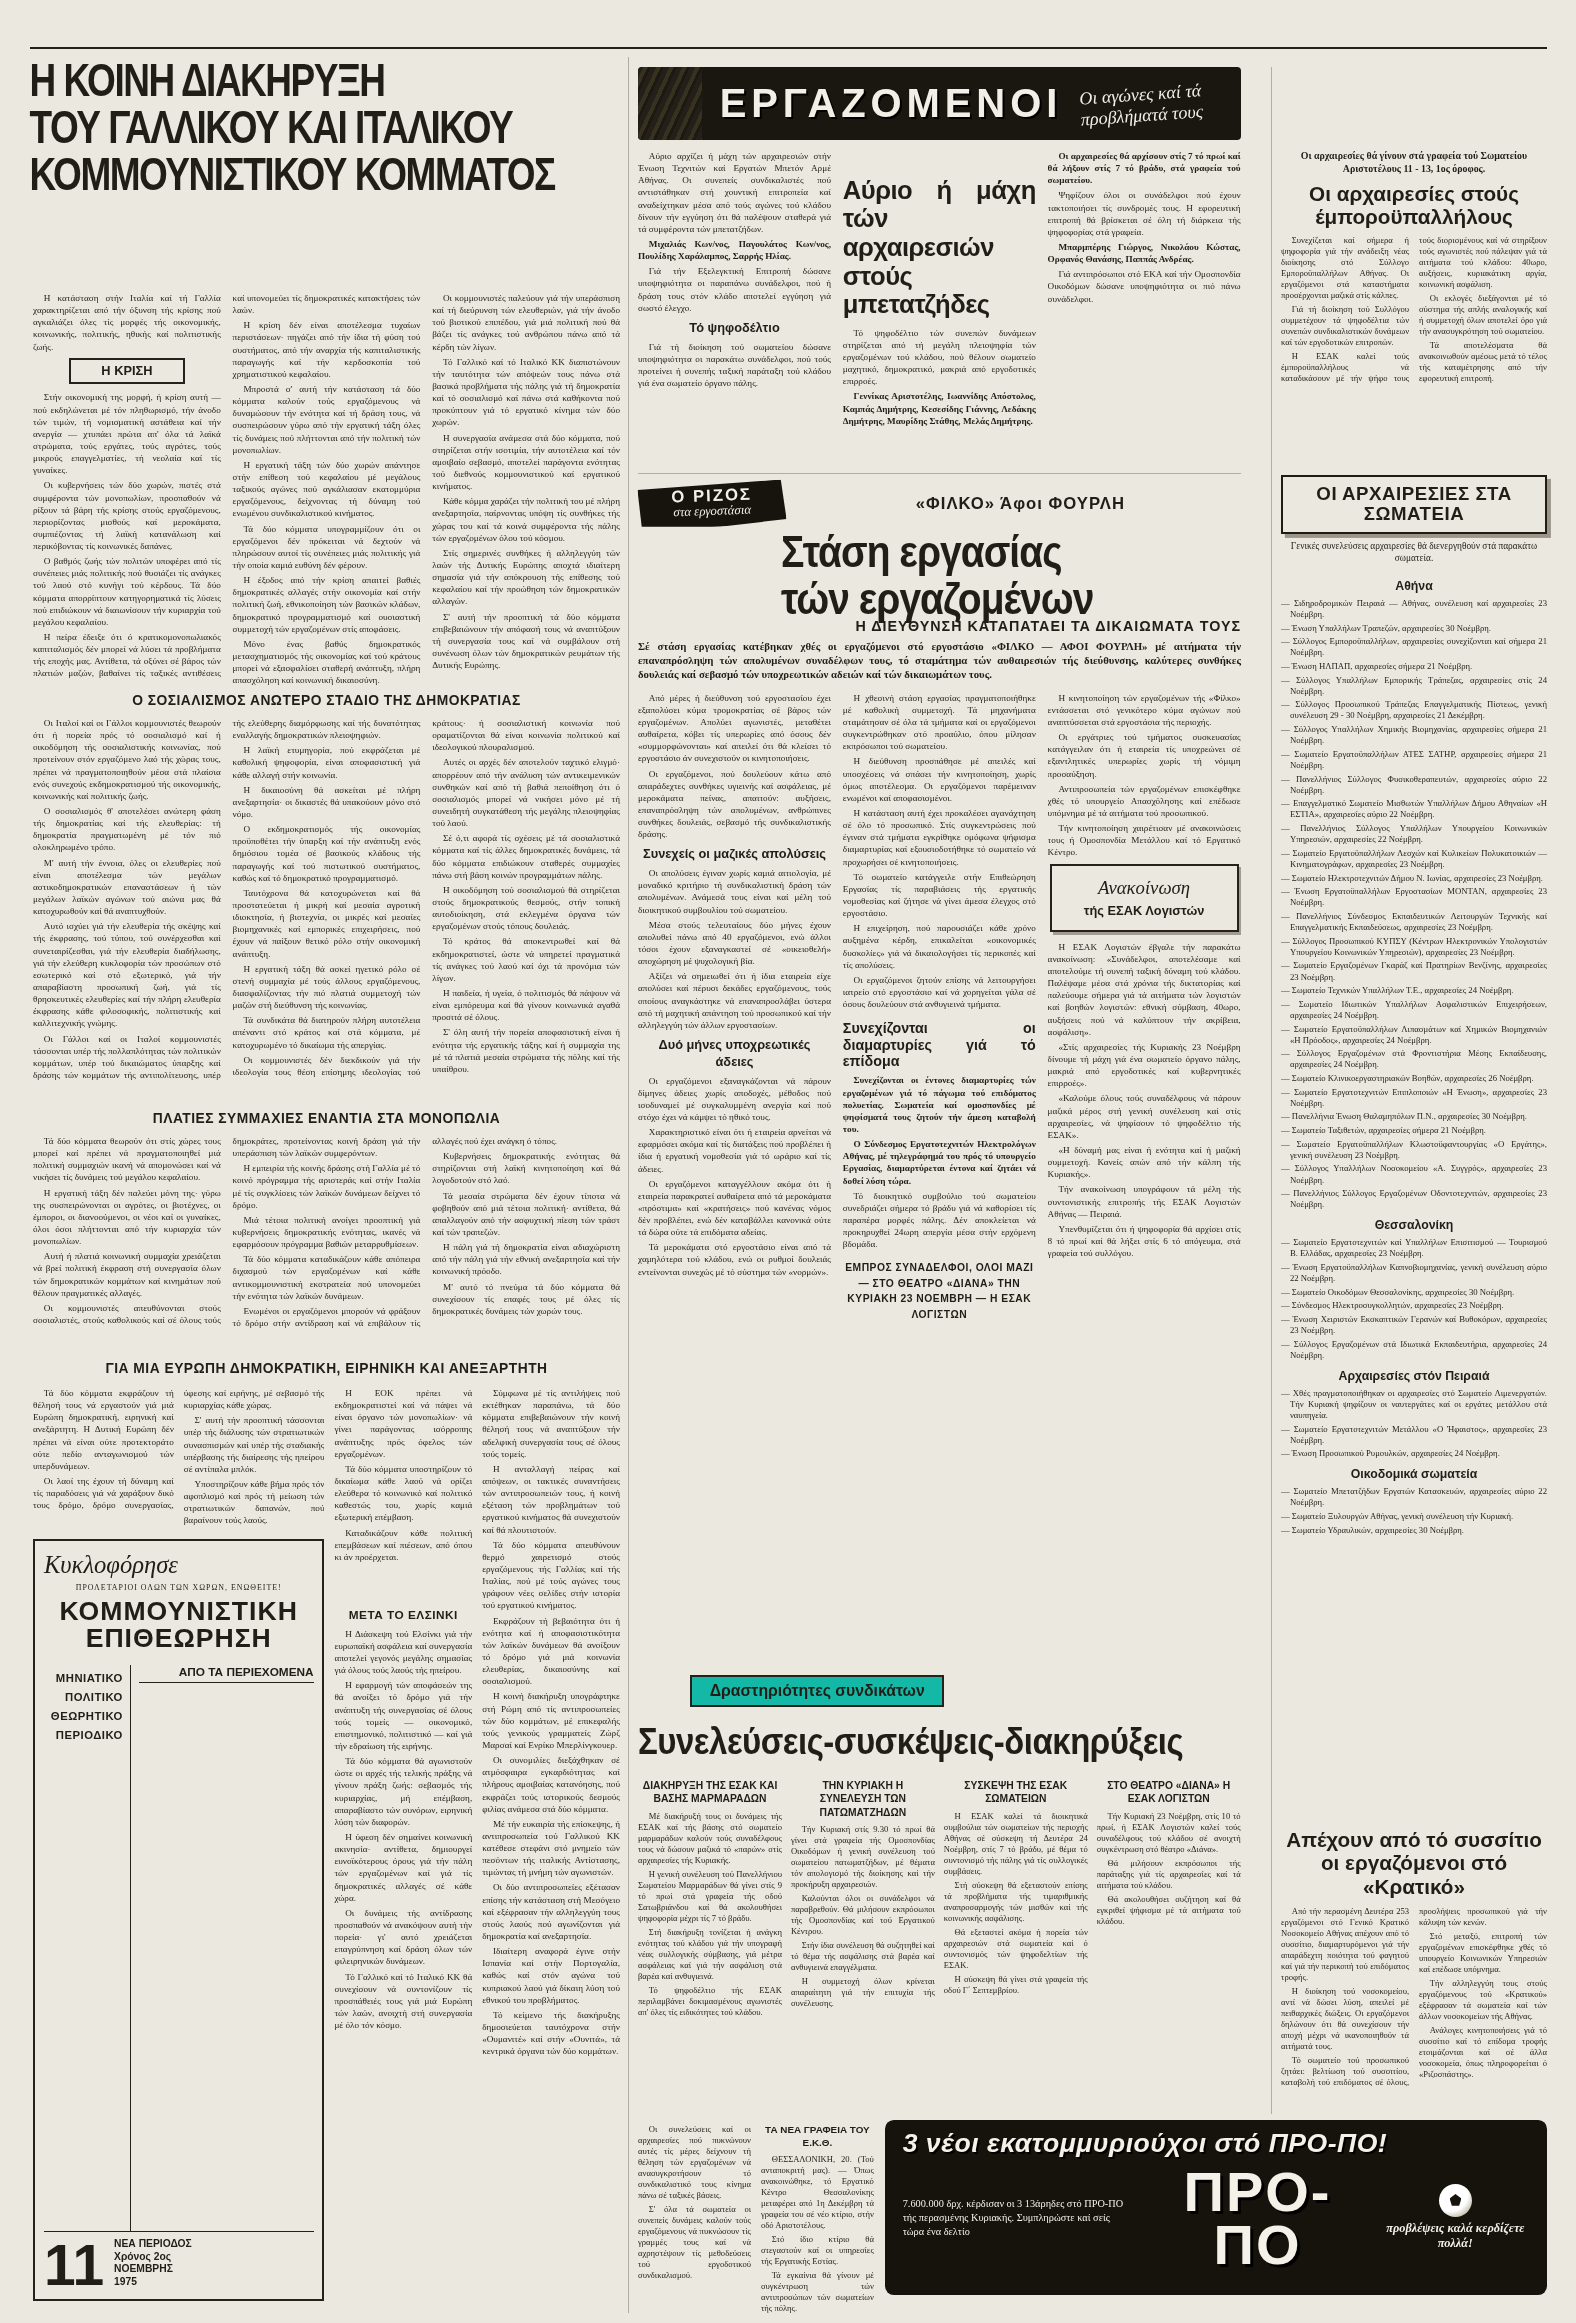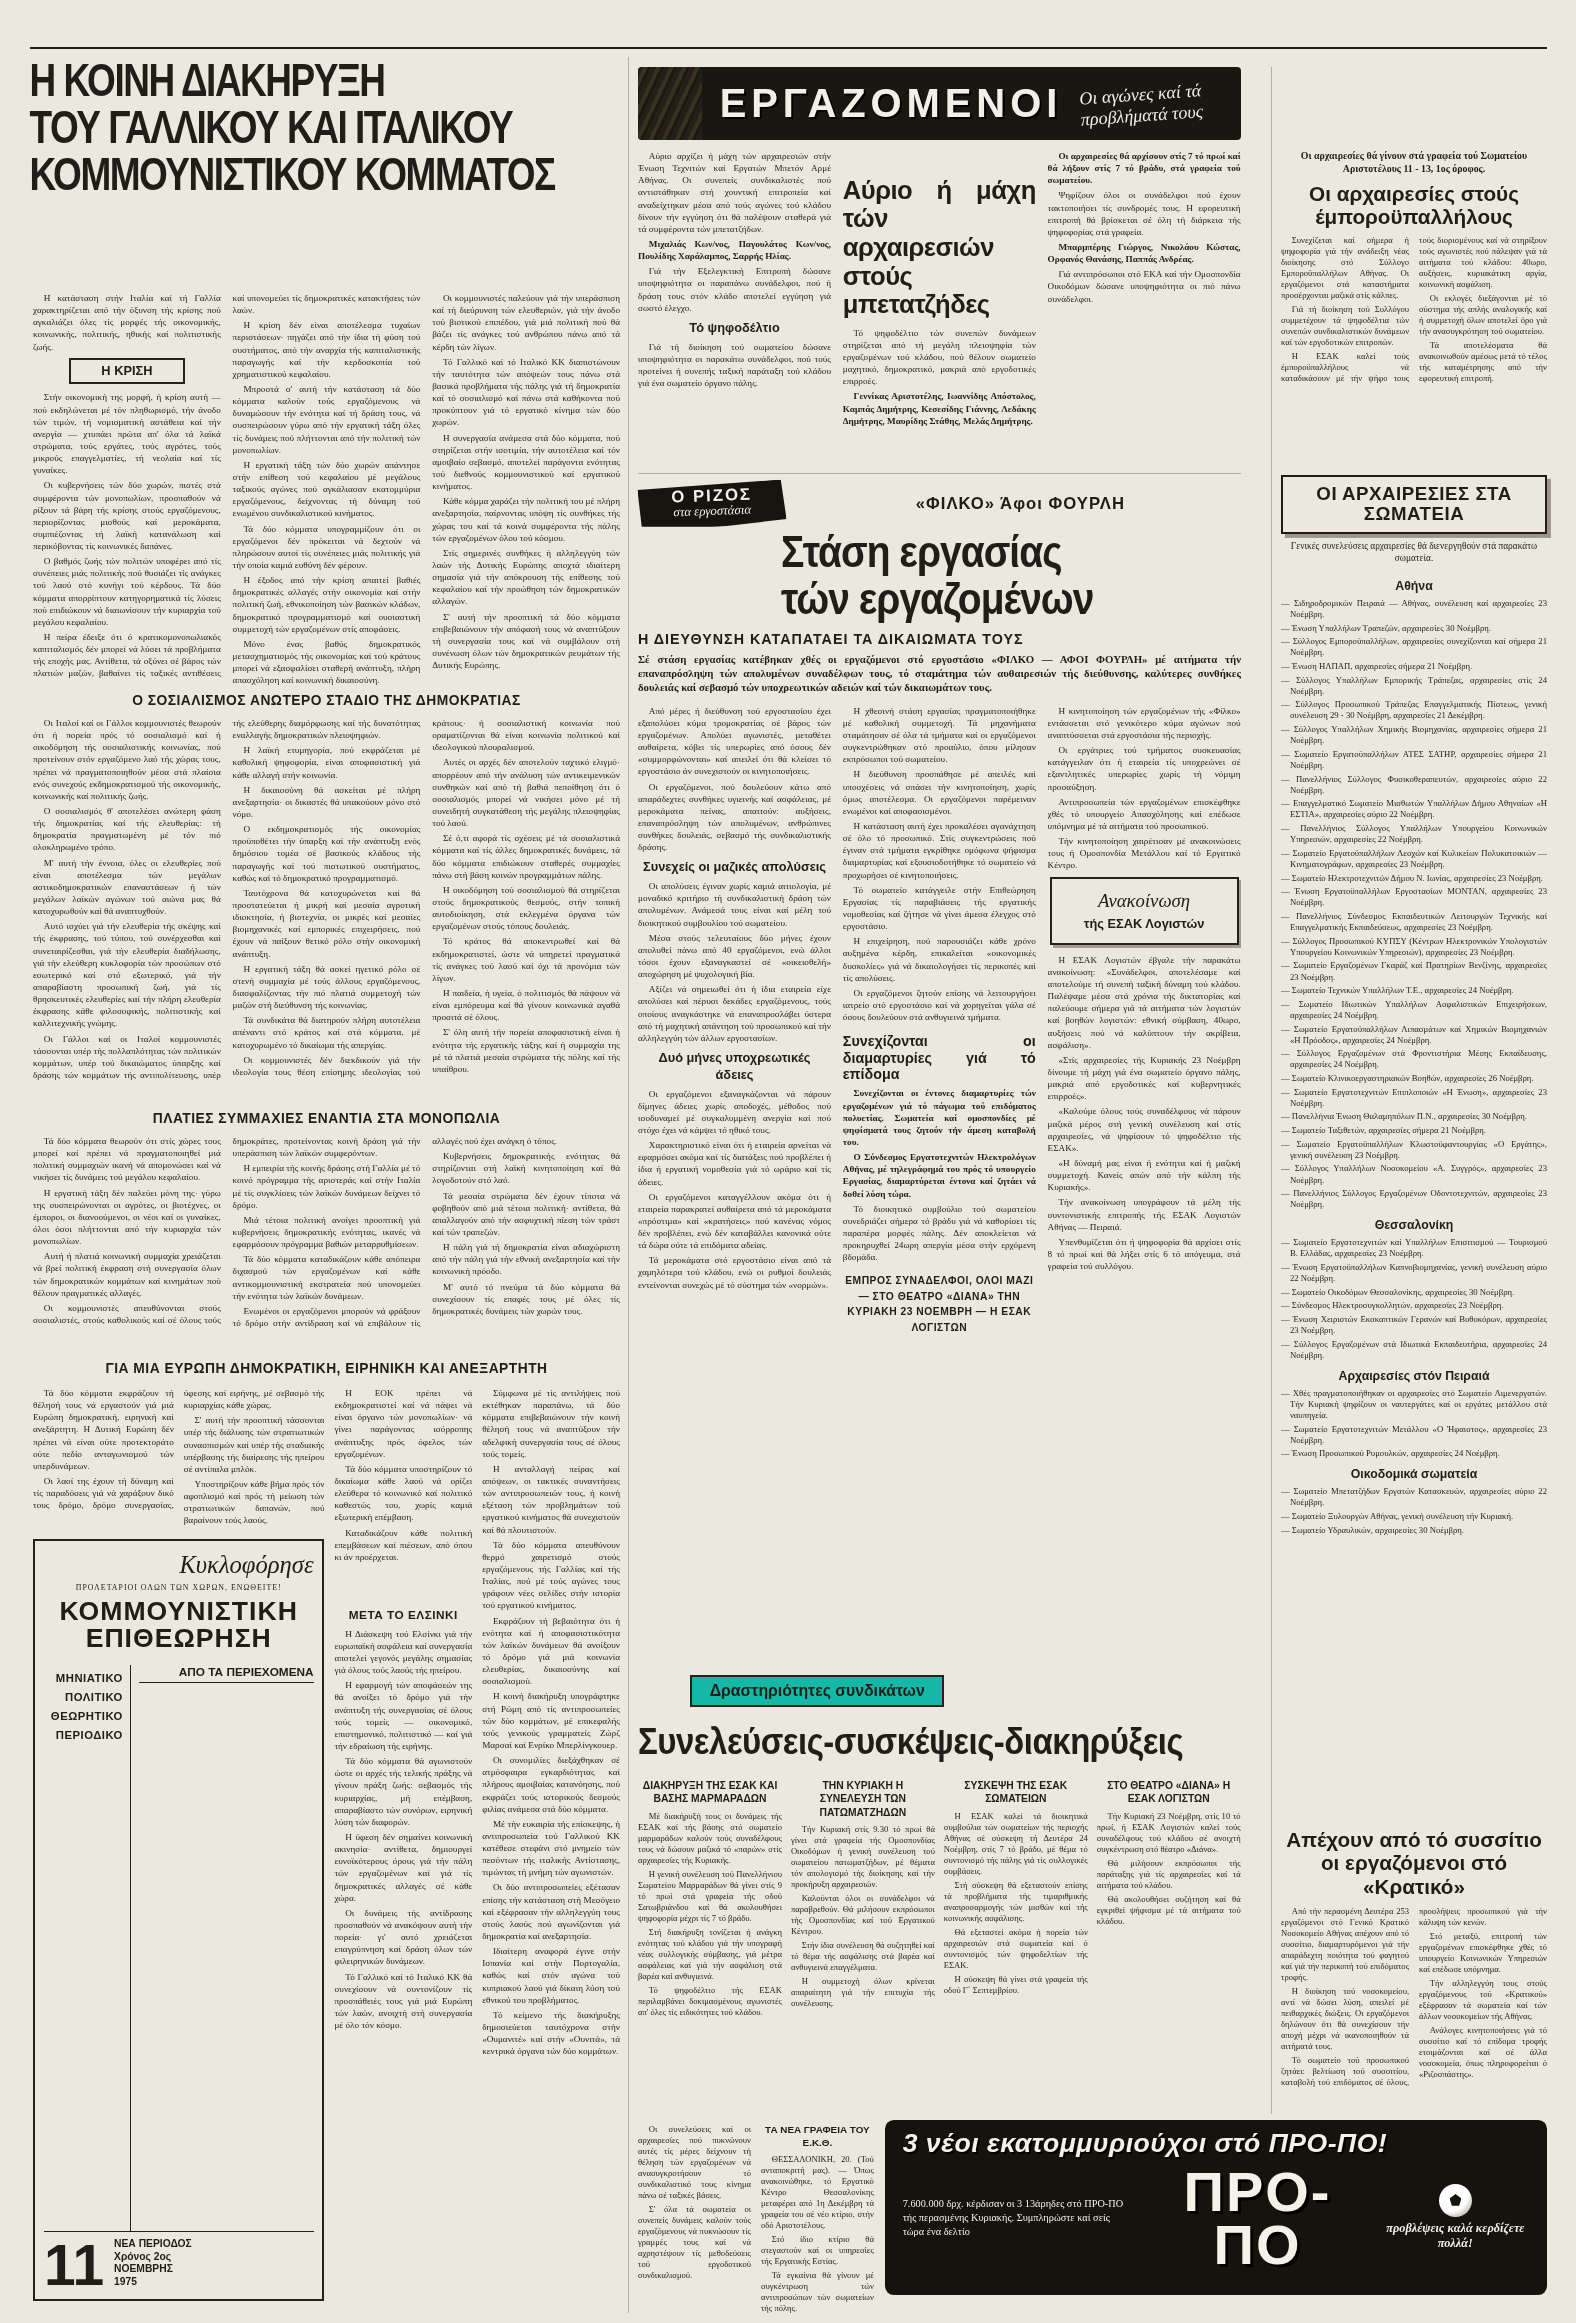--- a/index.html
+++ b/index.html
@@ -22,21 +22,21 @@
   .hrule{background:#241f19}
   .vrule{background:#b3aea1;width:1px}
   
   #decl-h1{font-family:"Liberation Sans",sans-serif;font-weight:900;font-size:37px;letter-spacing:-1.5px;line-height:1.02;transform:scaleY(1.25);transform-origin:top left}
   #decl-intro{font-size:10.8px;font-weight:bold;line-height:1.25}
   .span-head{font-family:"Liberation Sans",sans-serif;font-weight:bold;font-size:13.8px;text-align:center;letter-spacing:0.5px}
   .krisi-box{width:62%;margin:4.9px auto 6.9px;border:2px solid #26221b;padding:3px 0;text-align:center;font-family:"Liberation Sans",sans-serif;font-weight:bold;font-size:12.8px}
   
   #left-bottom{display:flex;gap:9.9px}
   #kyklo{border:2px solid #26221b;padding:9.9px 8.9px;display:flex;flex-direction:column}
-  #kyklo-kicker{font-size:24.6px;text-align:right;font-style:italic}
+  #kyklo-kicker{font-size:24.6px;text-align:left;font-style:italic}
   #kyklo-slogan{font-size:7.9px;text-align:center;letter-spacing:1px;margin:3.9px 0 5.9px}
   .kyklo-title{font-family:"Liberation Sans",sans-serif;font-weight:900;font-size:26.6px;text-align:center;letter-spacing:1px;line-height:1.05}
   #kyklo-mid{display:flex;gap:7.9px;margin-top:11.8px;flex:1}
   #kyklo-words div{font-family:"Liberation Sans",sans-serif;font-weight:bold;font-size:11.3px;margin:6.9px 0;letter-spacing:0.5px}
   #kyklo-contents-title{font-family:"Liberation Sans",sans-serif;font-weight:bold;font-size:11.8px;text-align:right;border-bottom:1.5px solid #26221b;padding-bottom:3px;margin-bottom:12px}
   .kyklo-item{font-size:9.5px;line-height:1.25;margin:0 0 6.9px;padding-left:7.9px;text-indent:-7.9px}
   #kyklo-bottom{display:flex;align-items:flex-end;gap:9.9px;border-top:1.5px solid #26221b;padding-top:5.9px}
   #kyklo-issue{font-family:"Liberation Sans",sans-serif;font-weight:900;font-size:57px;line-height:.85}
   .issue-line{font-family:"Liberation Sans",sans-serif;font-weight:bold;font-size:10.3px;line-height:1.25}
   
@@ -50,21 +50,21 @@
   .subhead{font-family:"Liberation Sans",sans-serif;font-weight:bold;font-size:12.8px;margin:5.9px 0 3.9px;text-align:center}
   #betatzides-h{font-family:"Liberation Sans",sans-serif;font-weight:900;font-size:25.6px;line-height:1.12;letter-spacing:-0.5px;margin-bottom:7.9px}
   
   #filko{border-top:1px solid #b3aea1;padding-top:5.9px}
   #filko-head{display:flex;align-items:center;gap:13.8px;height:49px}
   #rizos-badge{width:148px;height:45px;background:#17130d;color:#f2efe7;text-align:center;transform:rotate(-2deg);clip-path:polygon(0 12%,97% 0,100% 88%,55% 100%,2% 94%);padding-top:3.9px}
   #rizos-badge .l1{font-family:"Liberation Sans",sans-serif;font-weight:900;font-size:16.7px;letter-spacing:2px}
   #rizos-badge .l2{font-style:italic;font-size:12.8px;margin-top:-2px}
   #filko-kicker{flex:1;text-align:center;font-family:"Liberation Sans",sans-serif;font-weight:bold;font-size:16.7px;letter-spacing:1px}
   #filko-h1{font-family:"Liberation Sans",sans-serif;font-weight:900;font-size:39px;letter-spacing:-1px;line-height:1.04;transform:scaleY(1.15);transform-origin:top left;margin-left:143px}
-  #filko-sub{font-family:"Liberation Sans",sans-serif;font-weight:bold;font-size:14.3px;text-align:left;letter-spacing:1px;margin-top:21px}
+  #filko-sub{font-family:"Liberation Sans",sans-serif;font-weight:bold;font-size:14.3px;text-align:right;letter-spacing:1px;margin-top:8px}
   #filko-intro{font-weight:bold;font-size:10.8px;line-height:1.3;margin-top:4.9px}
   #fbody{display:flex;gap:11.8px;margin-top:7.9px;height:946px}
   .fcol{width:193px;overflow:hidden}
   .esak-box{border:2px solid #26221b;box-shadow:3px 3px 0 #a29d90;text-align:center;padding:9.9px 5.9px;margin:5.9px 2px 8.9px}
   .esak-box .e1{font-style:italic;font-size:18.7px}
   .esak-box .e2{font-family:"Liberation Sans",sans-serif;font-weight:bold;font-size:12.8px;margin-top:2px}
   .epidoma-title{font-family:"Liberation Sans",sans-serif;font-weight:bold;font-size:14.3px;line-height:1.15;margin:9.9px 0 4.9px}
   .cta{font-family:"Liberation Sans",sans-serif;font-weight:bold;font-size:10.3px;text-align:center;line-height:1.5;margin-top:9.9px;letter-spacing:0.5px}
   
   #drast-kicker{display:inline-block;border:2px solid #26221b;padding:4.9px 17.7px;font-family:"Liberation Sans",sans-serif;font-weight:bold;font-size:15.8px;background:#14b8a6}

